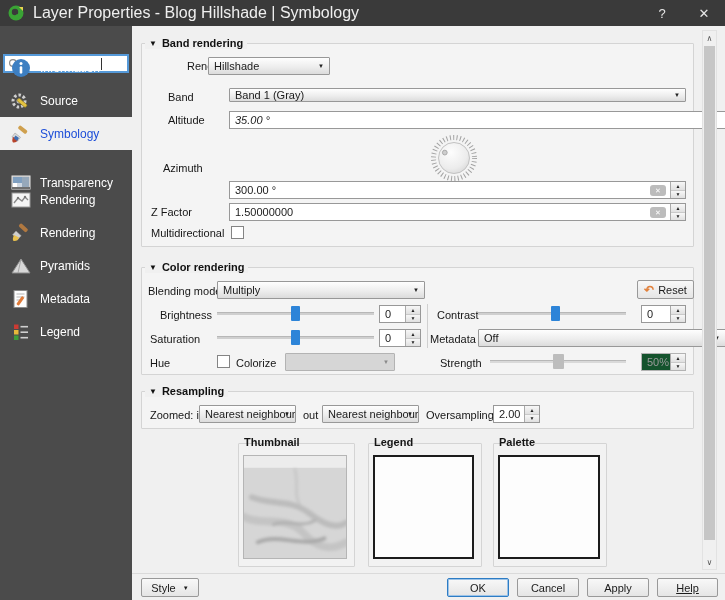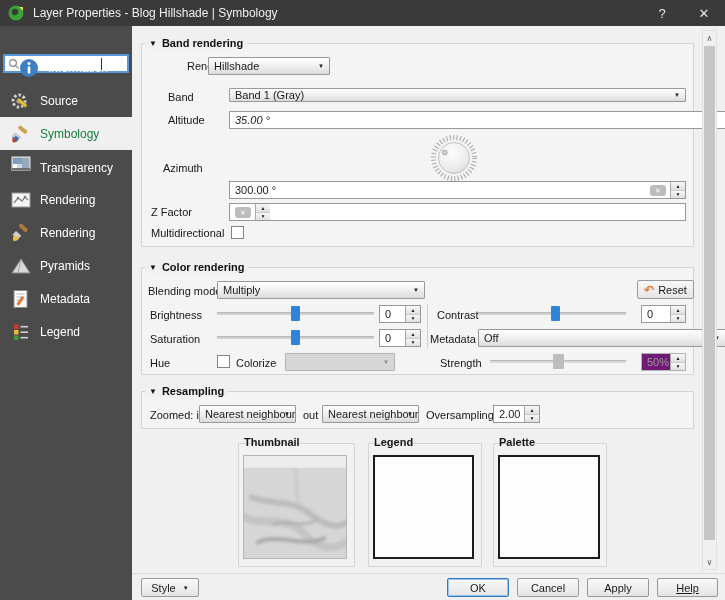--- a/index.html
+++ b/index.html
@@ -3,44 +3,44 @@
 <meta charset="utf-8">
 <style>
   * { margin:0; padding:0; box-sizing:border-box; }
   html,body { width:725px; height:600px; }
   body { font-family:"Liberation Sans", sans-serif; }
   #app { position:relative; width:725px; height:600px; background:#f0f0f0; overflow:hidden; font-size:11px; color:#1b1b1b; }
 
   
   .titlebar { position:absolute; left:0; top:0; width:725px; height:26px; background:#3a3a3a; display:flex; align-items:center; }
   .titlebar .qlogo { width:18px; height:18px; margin-left:7px; flex:none; }
-  .titlebar .wtitle { color:#efefef; font-size:12px; margin-left:8px; white-space:nowrap; }
+  .titlebar .wtitle { color:#efefef; font-size:16px; margin-left:8px; white-space:nowrap; }
   .winbtn { position:absolute; top:0; width:34px; height:26px; color:#e6e6e6; font-size:13px; display:flex; align-items:center; justify-content:center; }
 
   
   .sidebar { position:absolute; left:0; top:26px; width:132px; height:574px; background:#4b4b4b; }
   .search { position:absolute; left:3px; top:28px; width:126px; height:19px; background:#fff; border:2px solid #5599d8; display:flex; align-items:center; padding:0 3px; }
   .search input { border:none; outline:none; width:80px; height:13px; font-size:11px; font-family:"Liberation Sans",sans-serif; }
   .search .caret { width:1px; height:12px; background:#333; margin-left:1px; }
   .side-item { position:absolute; left:0; width:132px; height:33px; display:flex; align-items:center; padding-left:10px; color:#fff; font-size:12px; }
-  .side-item.selected { background:#f0f0f0; color:#15803d; }
+  .side-item.selected { background:#f0f0f0; color:#1d4ed8; }
   .sicon { width:22px; height:22px; flex:none; margin-right:8px; }
 
   
   .lbl { position:absolute; font-size:11px; color:#161616; white-space:nowrap; }
   .group { position:absolute; border:1px solid #d4d4d4; background:#f4f4f4; border-radius:1px; }
   .gtitle { position:absolute; font-weight:bold; font-size:11px; color:#111; background:#f0f0f0; padding:0 4px; display:flex; align-items:center; white-space:nowrap; }
   .gtitle .tri { font-size:8px; margin-right:5px; }
   .combo { position:absolute; background:linear-gradient(#fefefe,#ececec 60%,#dcdcdc); border:1px solid #989898; border-radius:1px; font-size:11px; display:flex; align-items:center; padding:0 30px 0 5px; white-space:nowrap; overflow:hidden; }
   .combo .arr { position:absolute; right:5px; top:50%; transform:translateY(-50%); font-size:6px; color:#222; }
   .combo.disabled { background:#d6d6d6; color:#8a8a8a; border-color:#b3b3b3; }
   .combo.disabled .arr { color:#8a8a8a; }
   .field { position:absolute; background:#fff; border:1px solid #989898; display:flex; align-items:center; font-size:11px; padding-left:5px; }
   .field .val { flex:1; white-space:nowrap; overflow:hidden; }
-  .field.disabled { background:#701a75; color:#9a9a9a; border-color:#b3b3b3; }
+  .field.disabled { background:#14532d; color:#9a9a9a; border-color:#b3b3b3; }
   .clear { flex:none; width:16px; height:11px; background:#bcbcbc; border-radius:3px; color:#fff; font-size:7px; line-height:11px; text-align:center; margin-right:4px; }
   .spincol { flex:none; width:15px; align-self:stretch; display:flex; flex-direction:column; border-left:1px solid #aaa; }
   .spincol span { flex:1; display:flex; align-items:center; justify-content:center; font-size:5px; color:#222; background:linear-gradient(#f7f7f7,#e0e0e0); }
   .spincol span:first-child { border-bottom:1px solid #c9c9c9; }
   .slider { position:absolute; height:15px; }
   .slider .track { position:absolute; left:0; right:0; top:6px; height:3px; background:#cfcfcf; border-top:1px solid #b7b7b7; }
   .slider .handle { position:absolute; top:0; width:9px; height:15px; background:#2d84d8; border-radius:1px; }
   .slider.disabled .track { background:#d9d9d9; }
   .slider.disabled .handle { background:#bdbdbd; width:11px; }
   .checkbox { position:absolute; width:13px; height:13px; background:#fff; border:1px solid #848484; }
@@ -79,21 +79,21 @@
   <div class="sidebar">
     <div class="search">
       <svg width="12" height="12" viewBox="0 0 12 12">
         <circle cx="5" cy="5" r="3.4" fill="none" stroke="#8a8a8a" stroke-width="1.2"></circle>
         <line x1="7.6" y1="7.6" x2="10.6" y2="10.6" stroke="#8a8a8a" stroke-width="1.2"></line>
       </svg>
       <input type="text" value="" style="">
       <div class="caret"></div>
     </div>
 
-    <div class="side-item" style="top:25px;margin-left:8px;">
+    <div class="side-item" style="top:25px;">
       <svg class="sicon" viewBox="0 0 22 22">
         <circle cx="11" cy="11" r="9" fill="#3d7fc2"></circle>
         <circle cx="11" cy="6.6" r="1.5" fill="#fff"></circle>
         <rect x="9.7" y="9.2" width="2.6" height="7.4" rx="1.2" fill="#fff"></rect>
       </svg>
       <span>Information</span>
     </div>
 
     <div class="side-item" style="top:58px;">
       <svg class="sicon" viewBox="0 0 22 22">
@@ -107,21 +107,21 @@
     <div class="side-item selected" style="top:91px;">
       <svg class="sicon" viewBox="0 0 22 22">
         <rect x="10" y="2" width="10" height="4" rx="1.5" transform="rotate(38 10 2)" fill="#cfa04e"></rect>
         <rect x="5" y="10" width="7" height="5" transform="rotate(38 5 10)" fill="#d9d9d9" stroke="#9a9a9a" stroke-width="0.5"></rect>
         <path d="M3 14 Q1.5 18 3 19.5 Q7 20 8 16 Z" fill="#b8442c"></path>
         <path d="M5.5 12.5 L9 15 L7 18 L3.8 15.2 Z" fill="#3d6fb4"></path>
       </svg>
       <span>Symbology</span>
     </div>
 
-    <div class="side-item" style="top:116px;align-items:flex-end;">
+    <div class="side-item" style="top:140px;">
       <svg class="sicon" viewBox="0 0 22 22">
         <rect x="2" y="4" width="18" height="13" fill="#b5b5b5" stroke="#e8e8e8" stroke-width="1"></rect>
         <rect x="3" y="5" width="9" height="6" fill="#7f9fc0"></rect>
         <rect x="3" y="11" width="4.5" height="5" fill="#fff"></rect>
           <rect x="7.5" y="11" width="4.5" height="5" fill="#cfd8e2"></rect>
         <rect x="12" y="5" width="7" height="11" fill="#96a8ba"></rect>
         <rect x="2" y="15" width="18" height="2" fill="#6f6f6f"></rect>
       </svg>
       <span>Transparency</span>
     </div>
@@ -224,20 +224,21 @@
     <span class="val">300.00 °</span>
     <span class="clear">✕</span>
     <span class="spincol">
       <span>▲</span>
       <span>▼</span>
     </span>
   </div>
 
   <span class="lbl" style="left:151px; top:206px;">Z Factor</span>
   <div class="field" style="left:229px; top:203px; width:457px; height:18px;">
+    <span class="val">1.50000000</span>
     <span class="clear">✕</span>
     <span class="spincol">
       <span>▲</span>
       <span>▼</span>
     </span>
   </div>
 
   <span class="lbl" style="left:151px; top:227px;">Multidirectional</span>
   <div class="checkbox" style="left:231px; top:226px;"></div>
 
@@ -250,21 +251,21 @@
   <span class="lbl" style="left:148px; top:285px;">Blending mode</span>
   <div class="combo" style="left:217px; top:281px; width:208px; height:18px;">
     <span>Multiply</span>
     <span class="arr">▼</span>
   </div>
   <div class="btn" style="left:637px; top:280px; width:57px; height:19px;">
     <span class="reset-ico">↶</span>
     <span>Reset</span>
   </div>
 
-  <span class="lbl" style="left:150px; top:309px;">Brightness</span>
+  <span class="lbl" style="left:160px; top:309px;">Brightness</span>
   <div class="slider" style="left:217px; top:306px; width:157px;">
     <div class="track"></div>
     <div class="handle" style="left:47%;"></div>
   </div>
   <div class="field" style="left:379px; top:305px; width:42px; height:18px;">
     <span class="val">0</span>
     <span class="spincol">
       <span>▲</span>
       <span>▼</span>
     </span>

